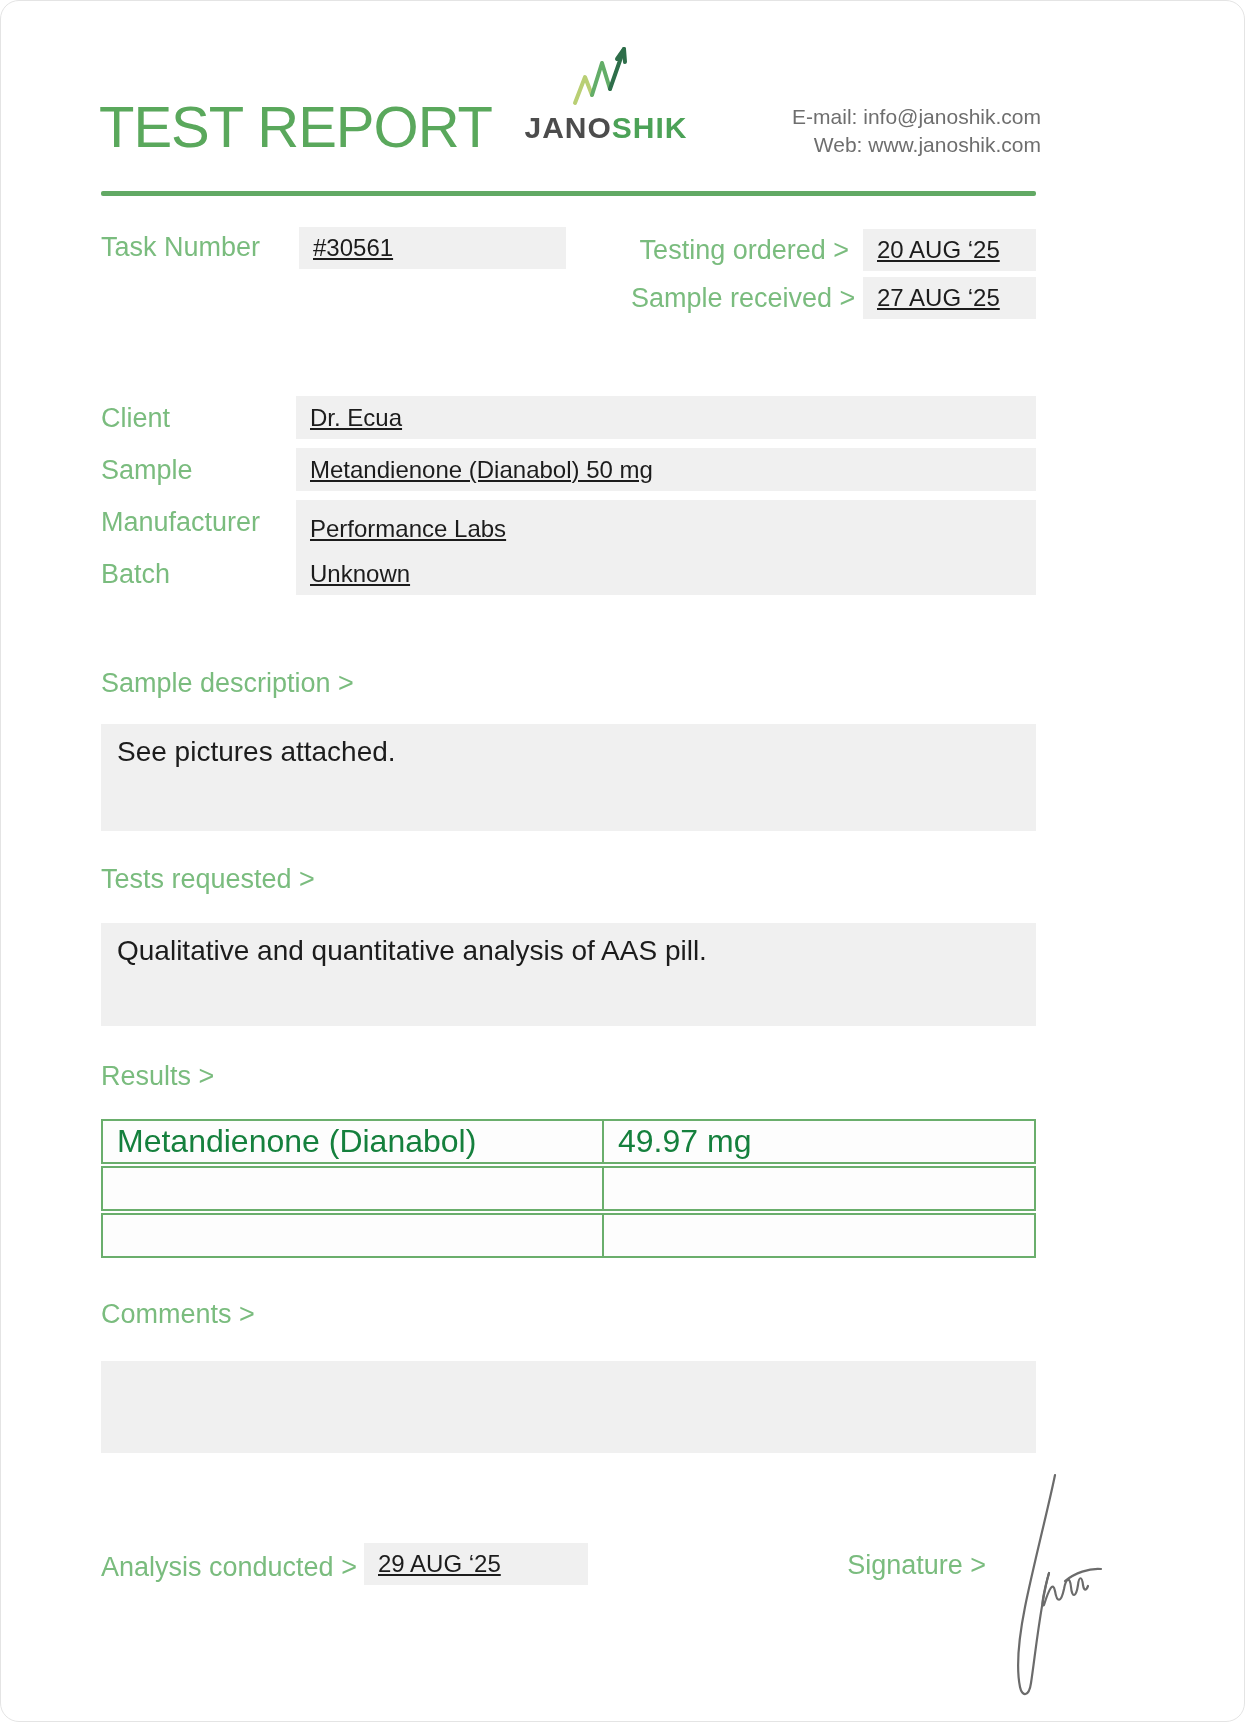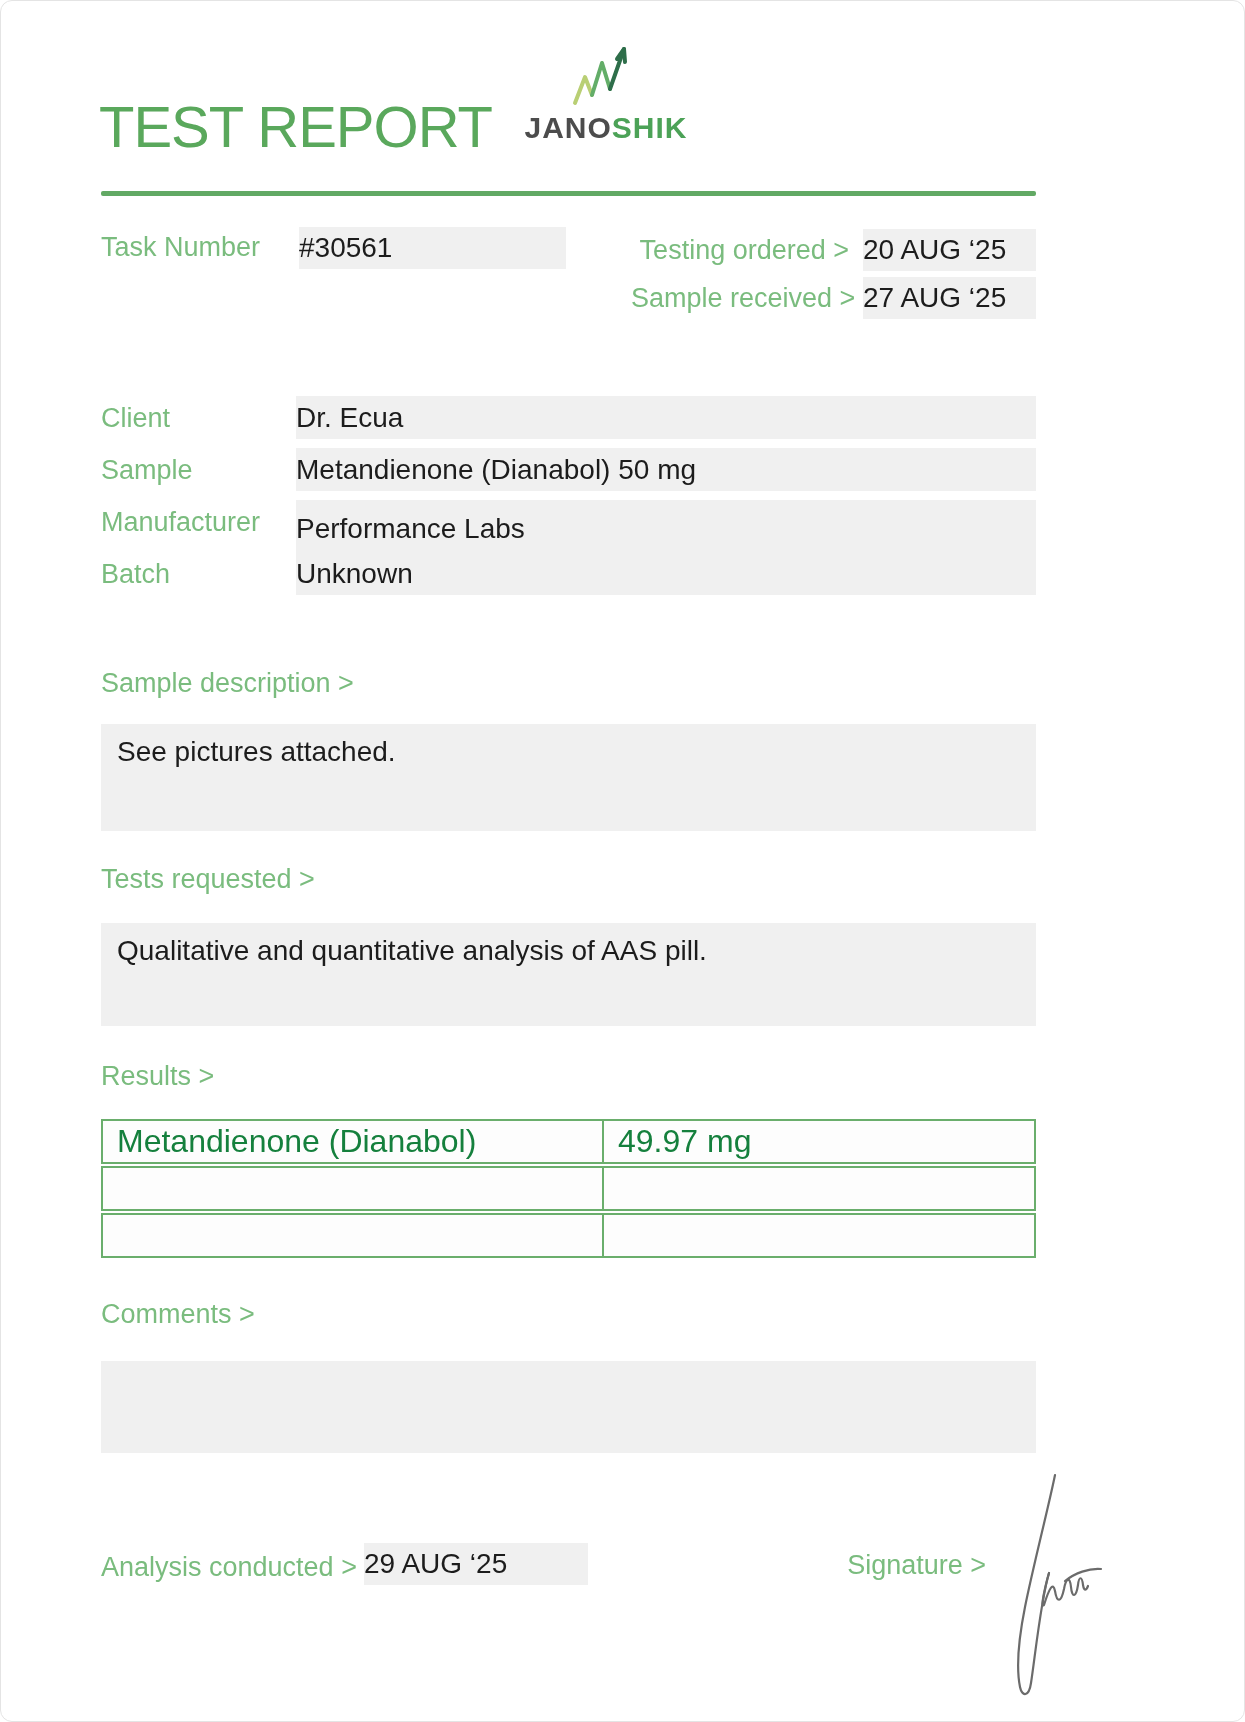--- a/index.html
+++ b/index.html
@@ -6,21 +6,21 @@
   html, body { background: #ffffff; }
   body {
     width: 1245px; height: 1722px;
     font-family: "Liberation Sans", sans-serif;
     position: relative;
   }
   .card {
     position: absolute; inset: 0;
     background: #ffffff;
     border: 1px solid #e4e4e4;
-    border-radius: 12px;
+    border-radius: 19px;
     overflow: hidden;
   }
   .abs { position: absolute; }
 
   
   .report-title {
     left: 98px; top: 96px;
     font-size: 58px; line-height: 60px;
     color: #5aa85c; letter-spacing: -1px;
     white-space: nowrap;
@@ -40,23 +40,25 @@
   }
   .rule { left: 100px; top: 190px; width: 935px; height: 5px; background: #62a964; border-radius: 2px; }
 
   
   .glabel { color: #7abc7e; font-size: 27px; line-height: 40px; white-space: nowrap; }
   .glabel-r { text-align: right; }
 
   
   .vbox {
     background: #f0f0f0;
-    font-size: 28px; color: #1c1c1c;
+    font-size: 24px; color: #1c1c1c;
+    padding-left: 14px;
     display: flex; align-items: center;
     white-space: nowrap;
+    text-decoration: underline;
   }
 
   
   .sect-box {
     background: #f0f0f0; font-size: 28px; color: #1c1c1c;
     padding: 12px 16px;
   }
 
   
   .rtable { left: 100px; top: 1118px; width: 935px; }
@@ -82,20 +84,24 @@
   <div class="abs logo-wrap">
     <svg class="logo-icon" width="74" height="64" viewBox="0 0 74 64">
       <path d="M6 58 L16 32 L23 50" fill="none" stroke="#b9cf74" stroke-width="4" stroke-linecap="round" stroke-linejoin="round"></path>
       <path d="M23 50 L33 18 L41 44" fill="none" stroke="#63ad68" stroke-width="4" stroke-linecap="round" stroke-linejoin="round"></path>
       <path d="M41 44 L55 4" fill="none" stroke="#2e6e4a" stroke-width="4" stroke-linecap="round"></path>
       <path d="M48 14 L55 4 L56 17" fill="none" stroke="#2e6e4a" stroke-width="4" stroke-linecap="round" stroke-linejoin="round"></path>
     </svg>
     <div class="logo-text"><span class="dark">JANO</span><span class="green">SHIK</span></div>
   </div>
 
+  <div class="abs contact">
+    <div>E-mail: info@janoshik.com</div>
+    <div>Web: www.janoshik.com</div>
+  </div>
 
   <div class="abs rule"></div>
 
   <div class="abs glabel" style="left:100px; top:226px;">Task Number</div>
   <div class="abs vbox" style="left:298px; top:226px; width:267px; height:42px;">#30561</div>
 
   <div class="abs glabel glabel-r" style="left:630px; top:229px; width:218px;">Testing ordered  &gt;</div>
   <div class="abs vbox" style="left:862px; top:228px; width:173px; height:42px;">20 AUG ‘25</div>
 
   <div class="abs glabel glabel-r" style="left:630px; top:277px; width:218px;">Sample received &gt;</div>

